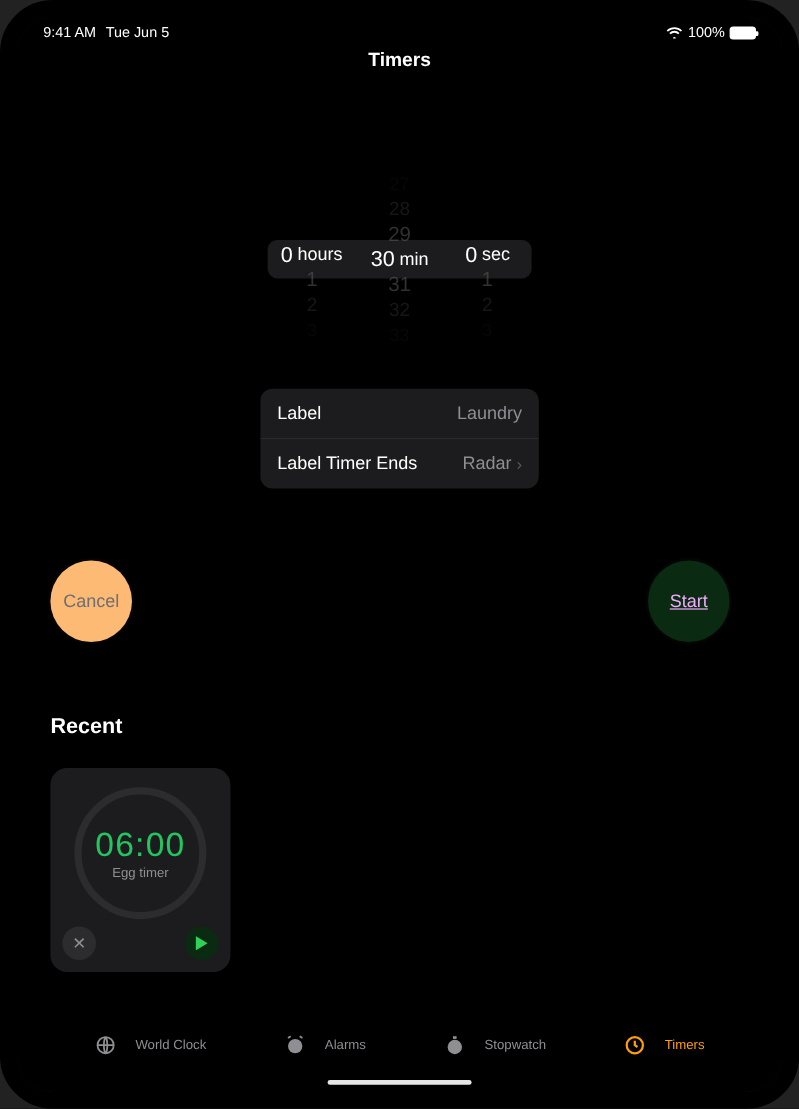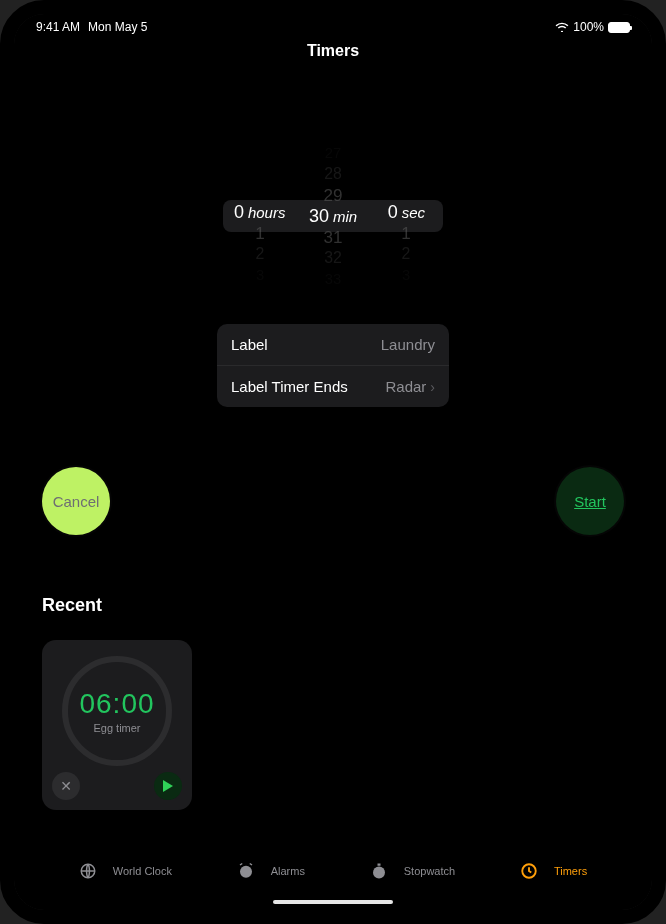--- a/index.html
+++ b/index.html
@@ -103,21 +103,20 @@
 .wheel .faded2 { opacity: .25; transform: scale(.88); }
 .wheel .faded3 { opacity: .08; transform: scale(.82); }
 .wheel .selected {
   color: #fff;
   font-size: 18px;
 }
 .wheel .selected .unit {
   color: #fff;
   font-size: 15px;
   margin-left: 4px;
-  font-style: italic;
 }
 
 
 .settings {
   margin: 38px auto 0;
   width: 232px;
   background: #1c1c1e;
   border-radius: 10px;
   overflow: hidden;
 }
@@ -143,27 +142,27 @@
   width: 68px; height: 68px;
   border-radius: 50%;
   display: flex; align-items: center; justify-content: center;
   font-size: 15px;
   position: absolute;
   cursor: pointer;
   box-shadow: 0 0 0 2px rgba(255,255,255,.02);
 }
 .btn-cancel {
   left: 0;
-  background: #bef264;
+  background: #fdba74;
   color: #6e6e73;
 }
 .btn-start {
-  right: 0;
+  right: 16px;
   background: #0a2a12;
-  color: #22c55e;
+  color: #f0abfc;
   text-decoration: underline;
 }
 
 
 .recent-header {
   font-size: 18px;
   font-weight: 600;
   margin-top: 58px;
   margin-bottom: 24px;
 }
@@ -251,21 +250,21 @@
 </style>
 </head>
 <body>
 
 <div class="device">
 <div class="screen">
 
   <div class="status-bar">
     <div class="status-left">
       <span>9:41 AM</span>
-      <span>Mon May 5</span>
+      <span>Tue Jun 5</span>
     </div>
     <div class="status-right">
       <svg class="wifi-icon" viewBox="0 0 16 12" fill="#fff">
             <path d="M8 10.5a1.3 1.3 0 100 2.6 1.3 1.3 0 000-2.6zM4.2 7.8a5.4 5.4 0 017.6 0l1.3-1.3a7.2 7.2 0 00-10.2 0l1.3 1.3zM1.6 5.2a9 9 0 0112.8 0L15.7 4a10.8 10.8 0 00-15.4 0l1.3 1.3z"></path>
           </svg>
       <span>100%</span>
       <span class="battery-icon"></span>
     </div>
   </div>
 

